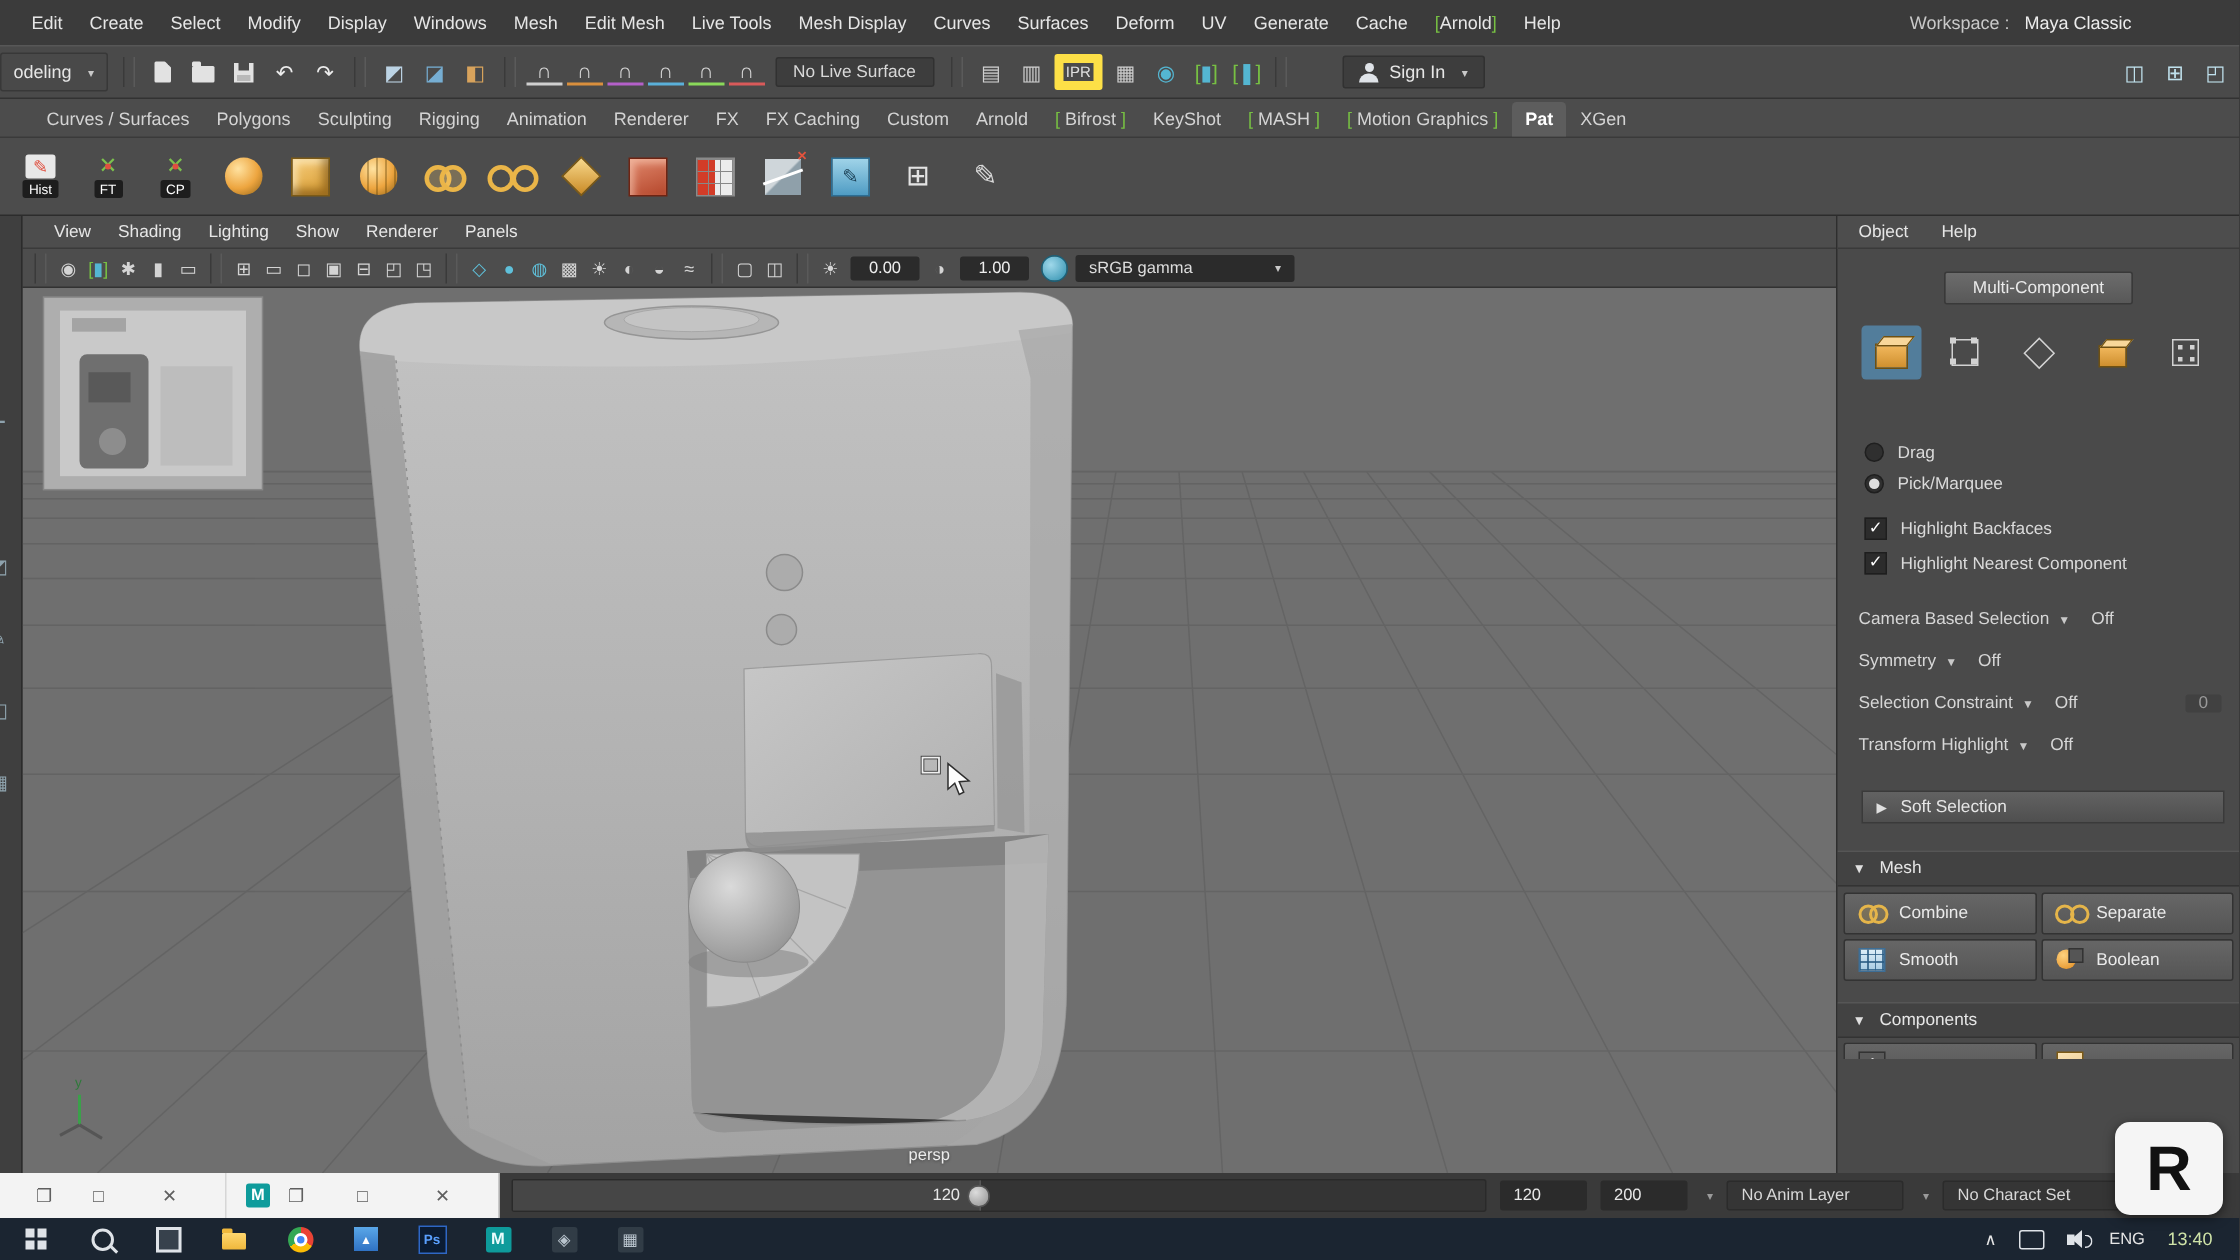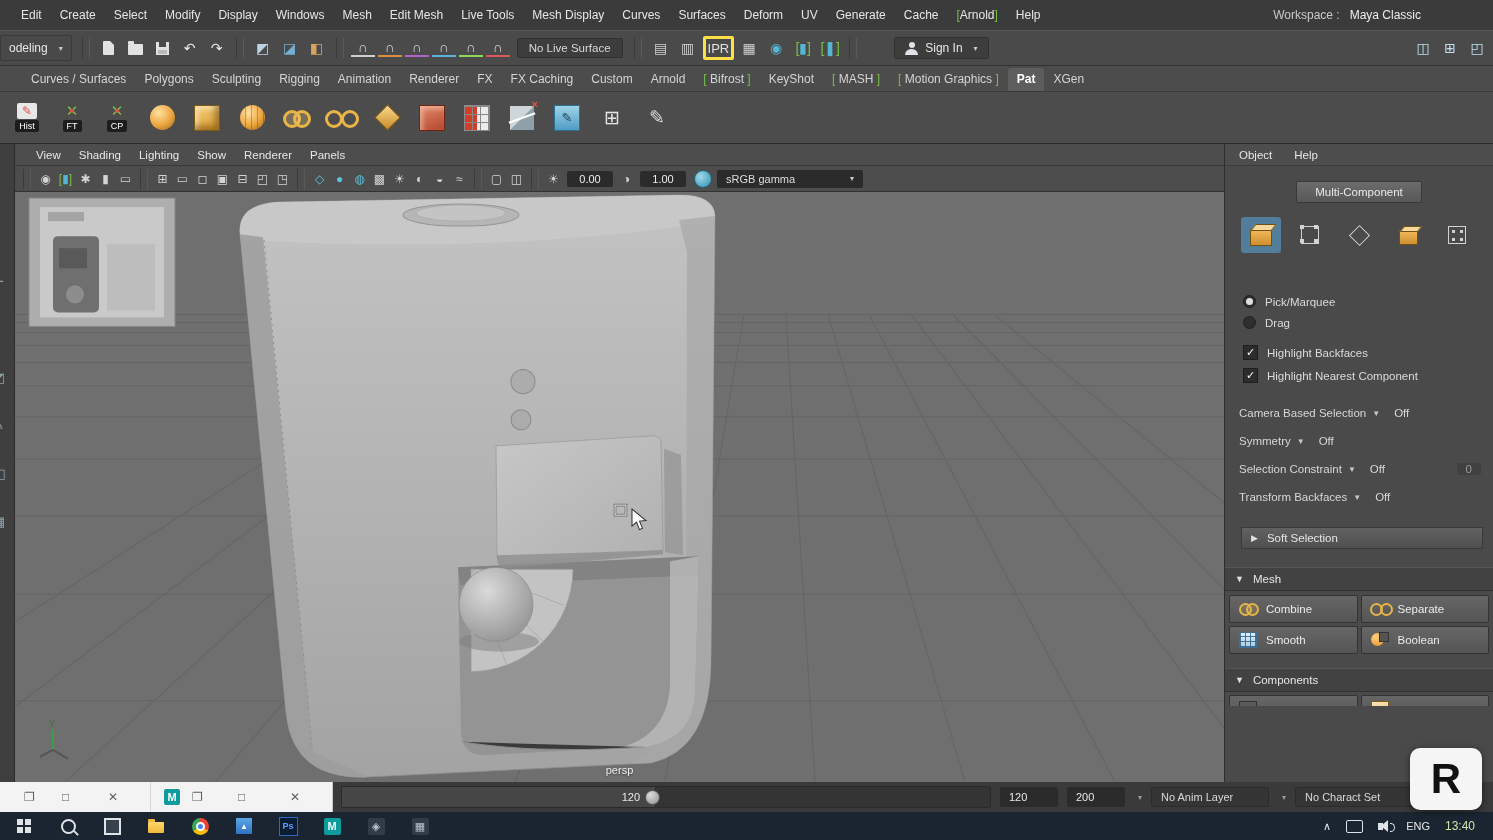--- a/index.html
+++ b/index.html
@@ -16,21 +16,21 @@
   
   .toolbar{flex:0 0 36px;background:#4a4a4a;border-top:1px solid #575757;border-bottom:1px solid #323232;
            display:flex;align-items:center;padding:0 4px;box-sizing:border-box;}
   .menuset{display:flex;align-items:center;gap:7px;background:#494949;border:1px solid #383838;border-radius:2px;
            height:24px;padding:0 8px;margin-left:-4px;margin-right:6px;white-space:nowrap;overflow:hidden;flex:0 0 auto;}
   .tb-seq{display:flex;align-items:center;flex:1;gap:3px;height:100%;}
   .tb-icon{width:24px;height:24px;display:flex;align-items:center;justify-content:center;color:#d4d4d4;
            font-size:14px;flex:0 0 auto;box-sizing:border-box;}
   .tb-sep{width:6px;height:20px;border-left:1px solid #3a3a3a;border-right:1px solid #5a5a5a;margin:0 4px;flex:0 0 auto;}
   .tb-spacer{flex:1;}
-  .ipr{font-size:13px;border:3px solid #fde047;border-radius:2px;padding:1px 2px;color:#e0e0e0;width:auto;}
+  .ipr{font-size:10px;border:6px solid #fde047;border-radius:2px;padding:1px 2px;color:#e0e0e0;width:auto;}
   .live-surface{background:#3d3d3d;border:1px solid #313131;border-radius:2px;padding:3px 11px;color:#d8d8d8;
                 font-size:11.5px;white-space:nowrap;flex:0 0 auto;margin:0 4px;}
   .signin{display:flex;align-items:center;gap:7px;background:#3d3d3d;border:1px solid #313131;border-radius:2px;
           padding:3px 10px;margin-left:30px;flex:0 0 auto;white-space:nowrap;}
   .caret{font-size:8px;color:#c9c9c9;margin-left:4px;}
   .i-page{display:inline-block;width:11px;height:14px;background:#e2e2e2;border-radius:1px;position:relative;}
   .i-page::before{content:"";position:absolute;right:-1px;top:-1px;border:3px solid #4a4a4a;border-left-color:transparent;border-bottom-color:transparent;}
   .i-folder{display:inline-block;width:15px;height:11px;background:#e2e2e2;border-radius:1px;position:relative;margin-top:3px;}
   .i-folder::before{content:"";position:absolute;top:-3px;left:0;width:6px;height:3px;background:#e2e2e2;border-radius:1px 1px 0 0;}
   .i-disk{display:inline-block;width:13px;height:13px;background:#e2e2e2;position:relative;}
@@ -484,26 +484,26 @@
           </div>
           <div class="sel-mode">
             <span class="m-face"></span>
           </div>
           <div class="sel-mode">
             <span class="m-uv"></span>
           </div>
         </div>
       <div class="rp-radios">
           <div class="radio-row">
+            <span class="radio"></span>
+            <span>Drag</span>
+          </div>
+          <div class="radio-row">
             <span class="radio on"></span>
             <span>Pick/Marquee</span>
-          </div>
-          <div class="radio-row">
-            <span class="radio"></span>
-            <span>Drag</span>
           </div>
         </div>
       <div class="rp-checks">
           <div class="check-row">
             <span class="checkbox">✓</span>
             <span>Highlight Backfaces</span>
           </div>
           <div class="check-row">
             <span class="checkbox">✓</span>
             <span>Highlight Nearest Component</span>
@@ -520,21 +520,21 @@
             <span class="caret">▼</span>
             <span class="dd-value">Off</span>
           </div>
           <div class="dd-row">
             <span>Selection Constraint</span>
             <span class="caret">▼</span>
             <span class="dd-value">Off</span>
             <span class="dd-extra">0</span>
           </div>
           <div class="dd-row">
-            <span>Transform Backfaces</span>
+            <span>Transform Highlight</span>
             <span class="caret">▼</span>
             <span class="dd-value">Off</span>
           </div>
         </div>
       <div class="soft-header">
         <span class="tri">▶</span>
         <span>Soft Selection</span>
       </div>
       <div id="rp-sections">
           <div class="section-header">

